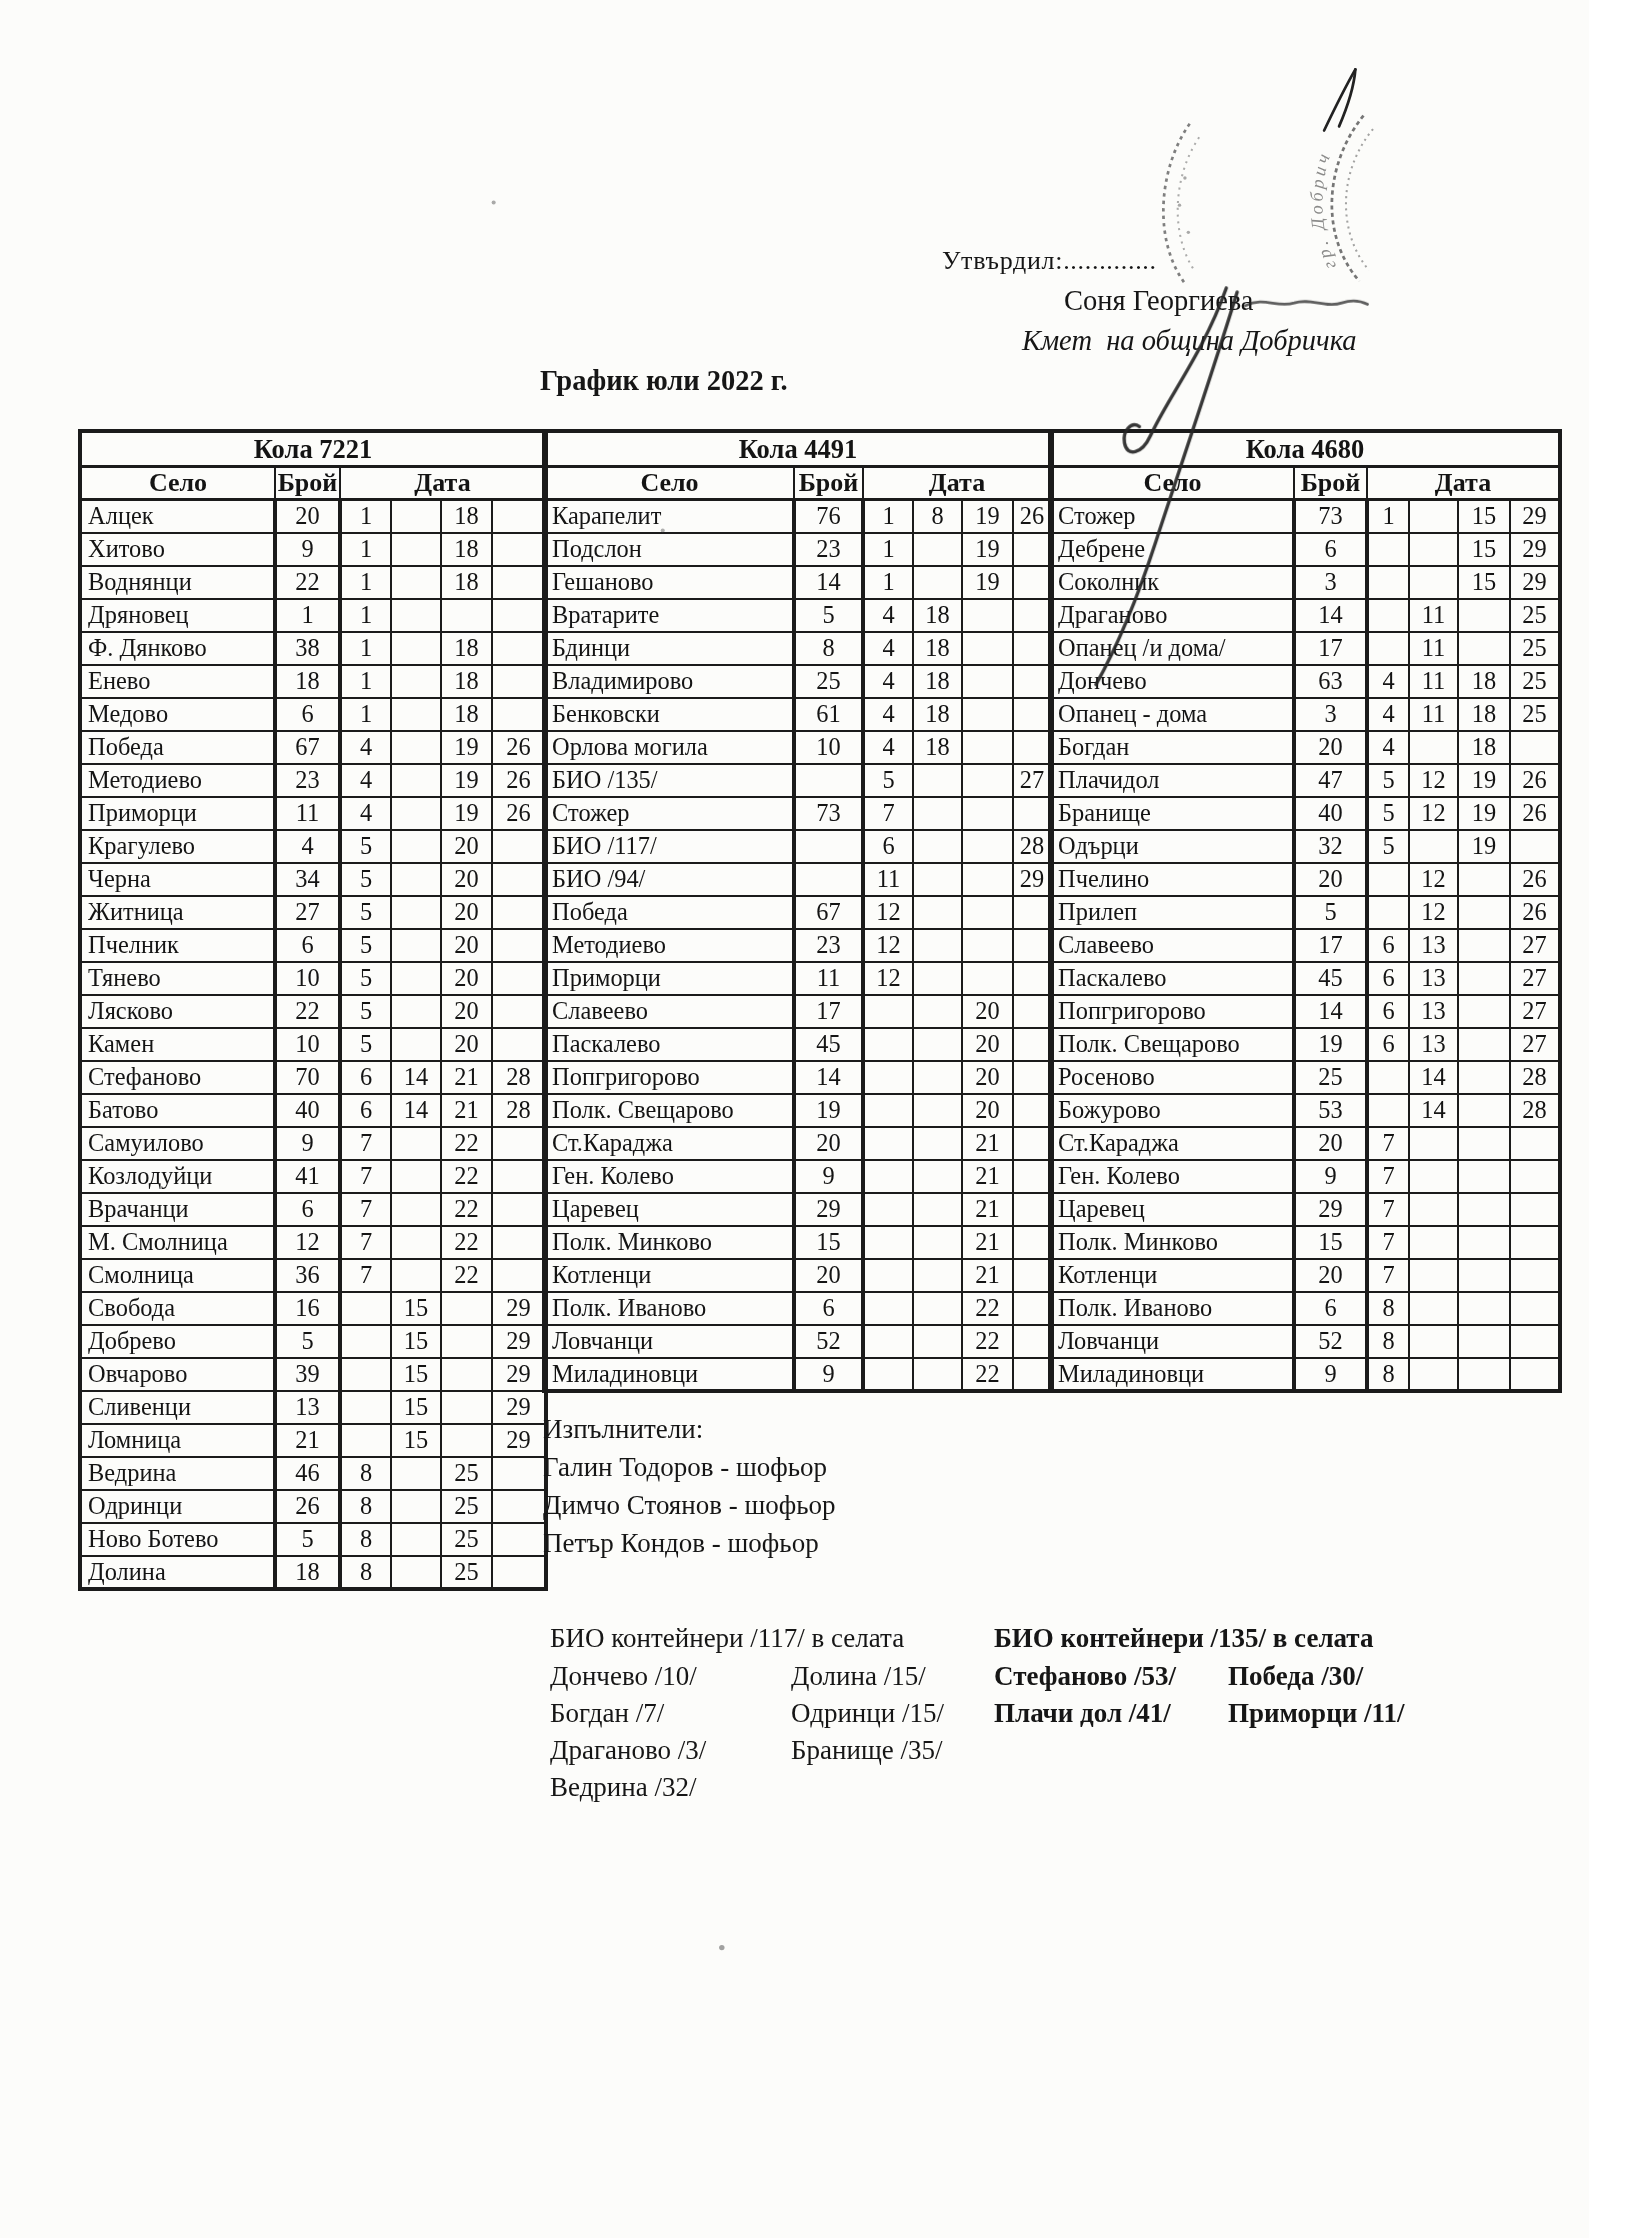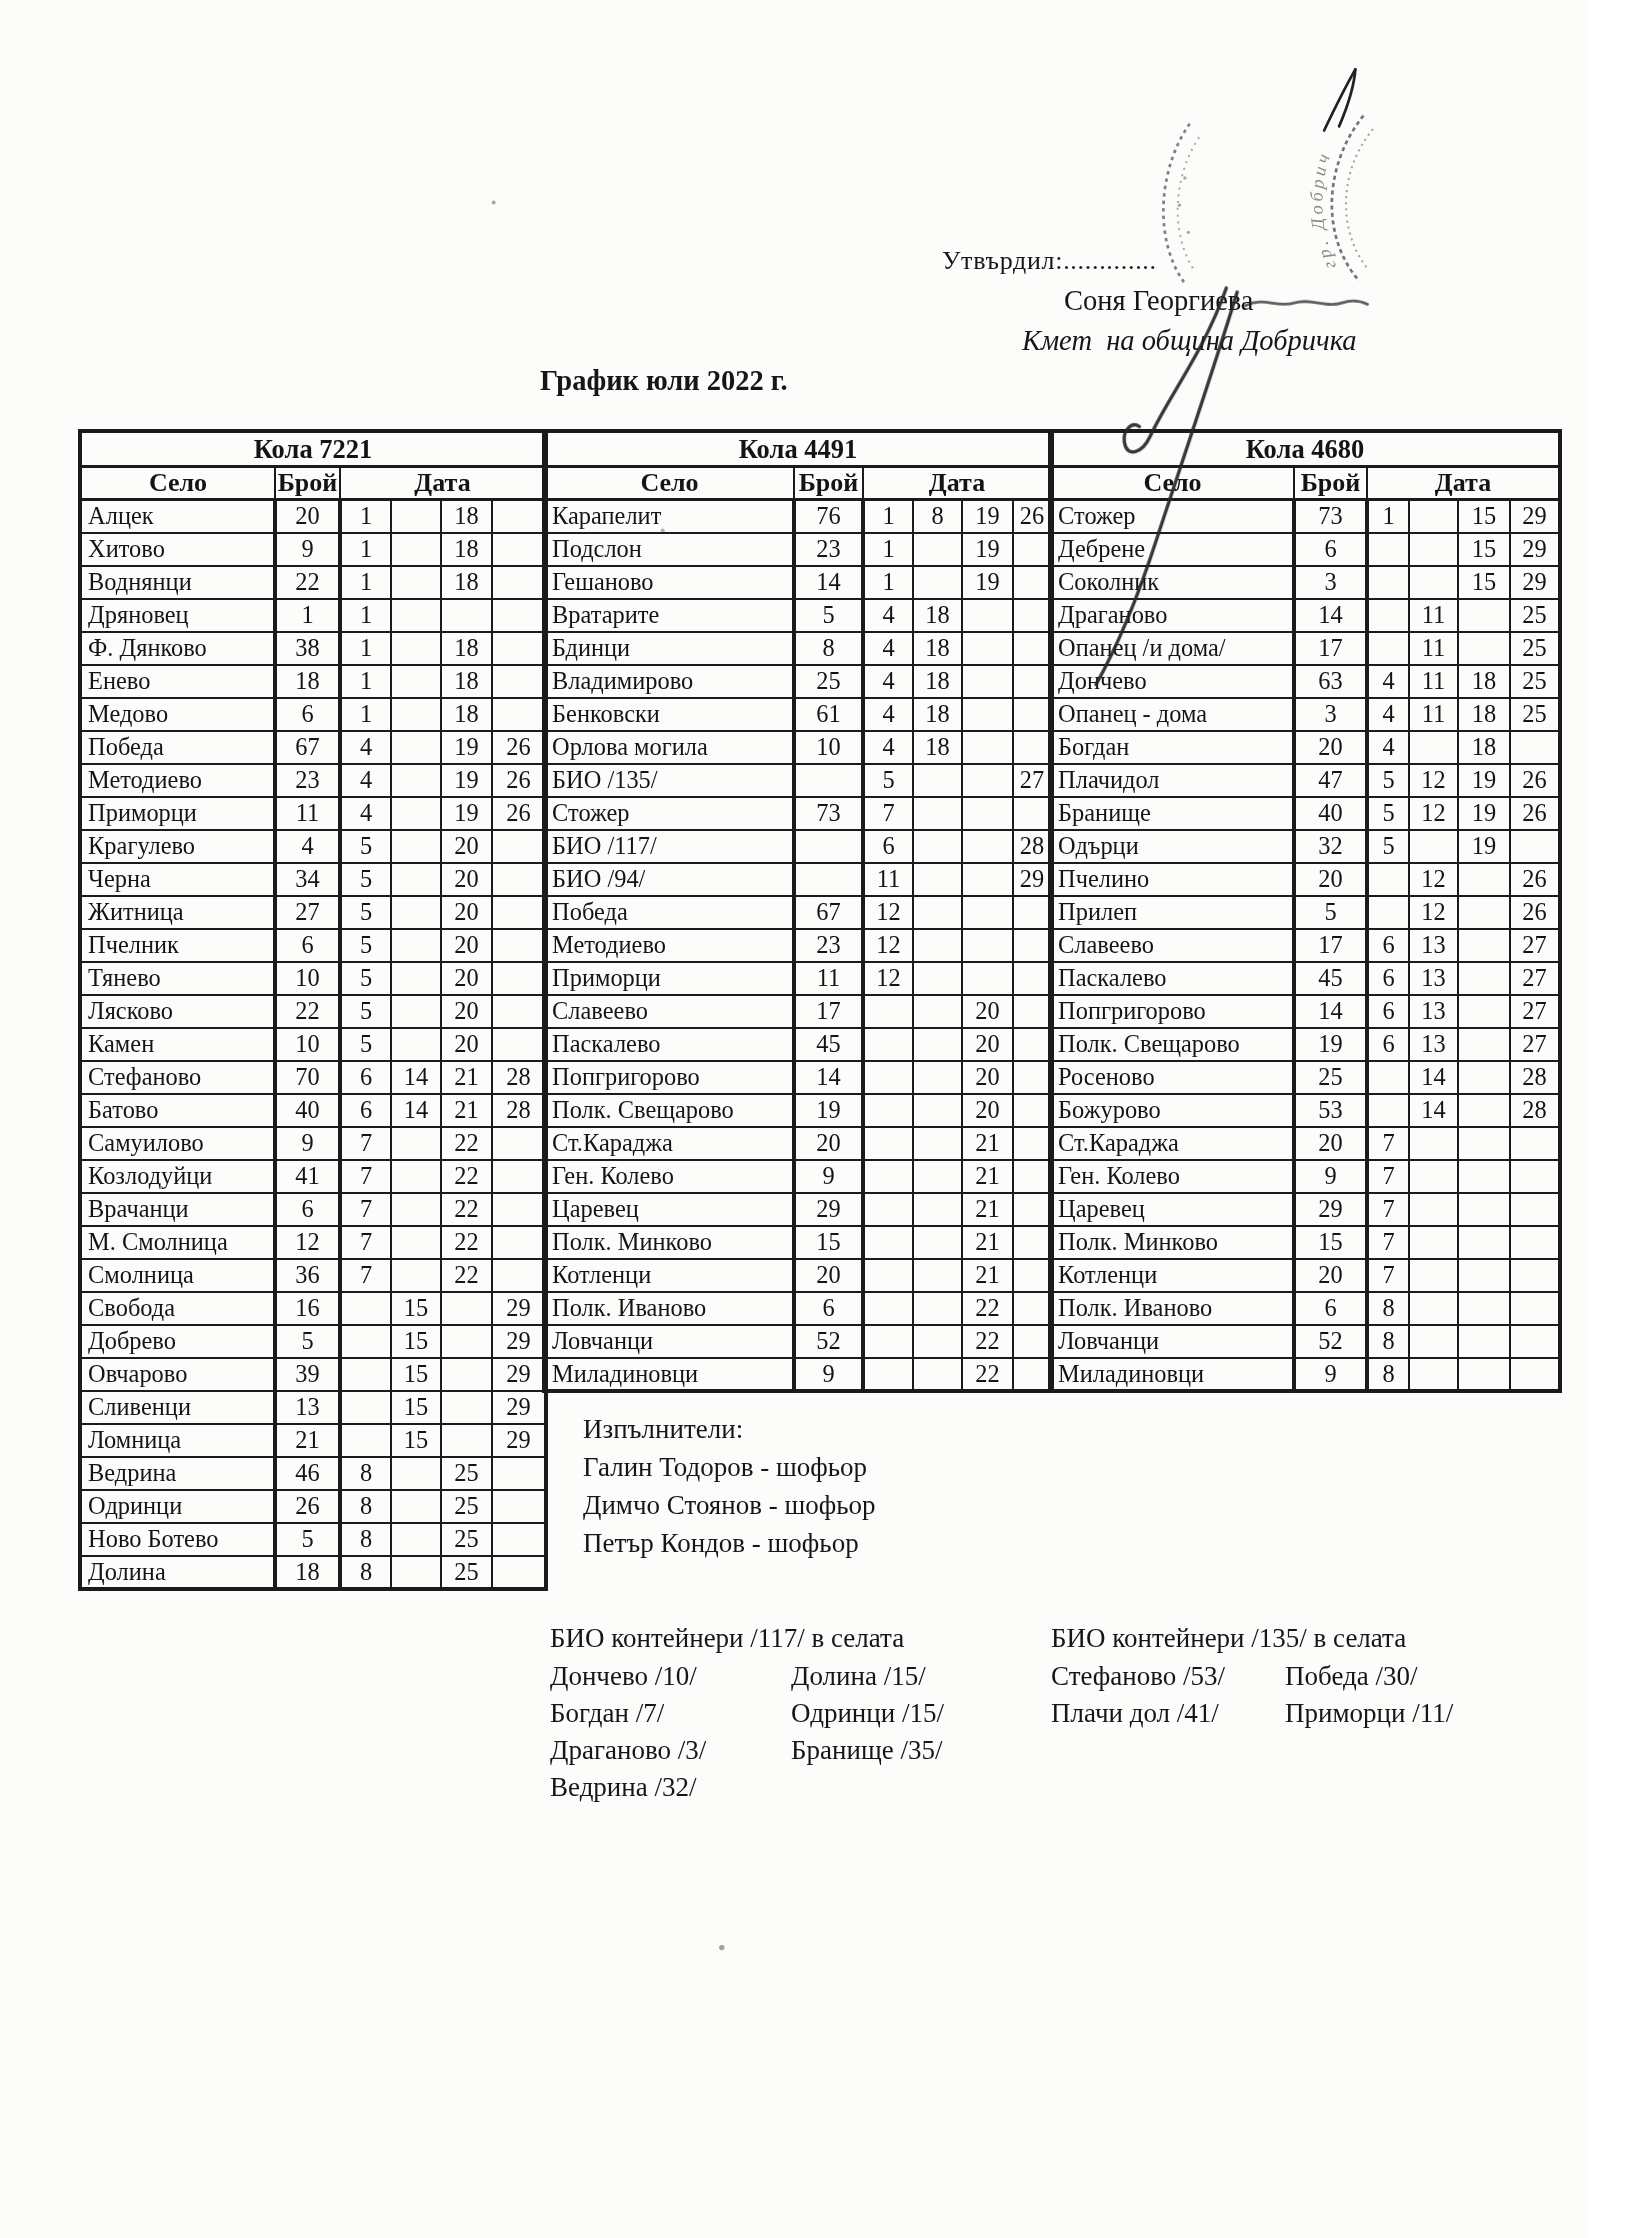--- a/index.html
+++ b/index.html
@@ -21,21 +21,21 @@
   .sched tr.cols-row th{height:29px;font-size:26px;border-bottom-width:3.4px;}
   .sched tbody tr{height:33px;}
   .sched td.cv{text-align:left;padding-left:6.1px;}
   .sched td.cn,.sched td.cd{text-align:center;}
   .sched td.cn{border-left-width:4.1px;border-right-width:4.1px;}
   .sched td:first-child,.sched th:first-child{border-left-width:4.1px;}
   .sched td:last-child,.sched th:last-child{border-right-width:4.1px;}
   .sched tbody tr:last-child td{border-bottom-width:4.1px;}
 
   
-  .executors{position:absolute;left:543px;top:1410px;font-size:27px;line-height:38px;margin-left:40px;}
+  .executors{position:absolute;left:543px;top:1410px;font-size:27px;line-height:38px;}
   .bio{position:absolute;font-size:27px;line-height:37px;}
   .bio .bio-title{margin-bottom:0.7px;}
   .bio .bio-cols{display:grid;grid-template-columns:var(--colw,241px) 1fr;column-gap:0;}
 
   
   svg.overlay{position:absolute;left:0;top:0;pointer-events:none;}
 </style>
 </head>
 <body>
 
@@ -829,21 +829,21 @@
           <div>Драганово /3/</div>
           <div>Ведрина /32/</div>
         </div>
         <div class="bio-right">
           <div>Долина /15/</div>
           <div>Одринци /15/</div>
           <div>Бранище /35/</div>
         </div>
       </div>
   </div>
-  <div class="bio" style="left:1051px;top:1620px;--colw:234px;">
+  <div class="bio" style="left:994px;top:1620px;font-weight:bold;--colw:234px;">
     <div class="bio-title">БИО контейнери /135/ в селата</div>
     <div class="bio-cols">
         <div class="bio-left">
           <div>Стефаново /53/</div>
           <div>Плачи дол /41/</div>
         </div>
         <div class="bio-right">
           <div>Победа /30/</div>
           <div>Приморци /11/</div>
         </div>

